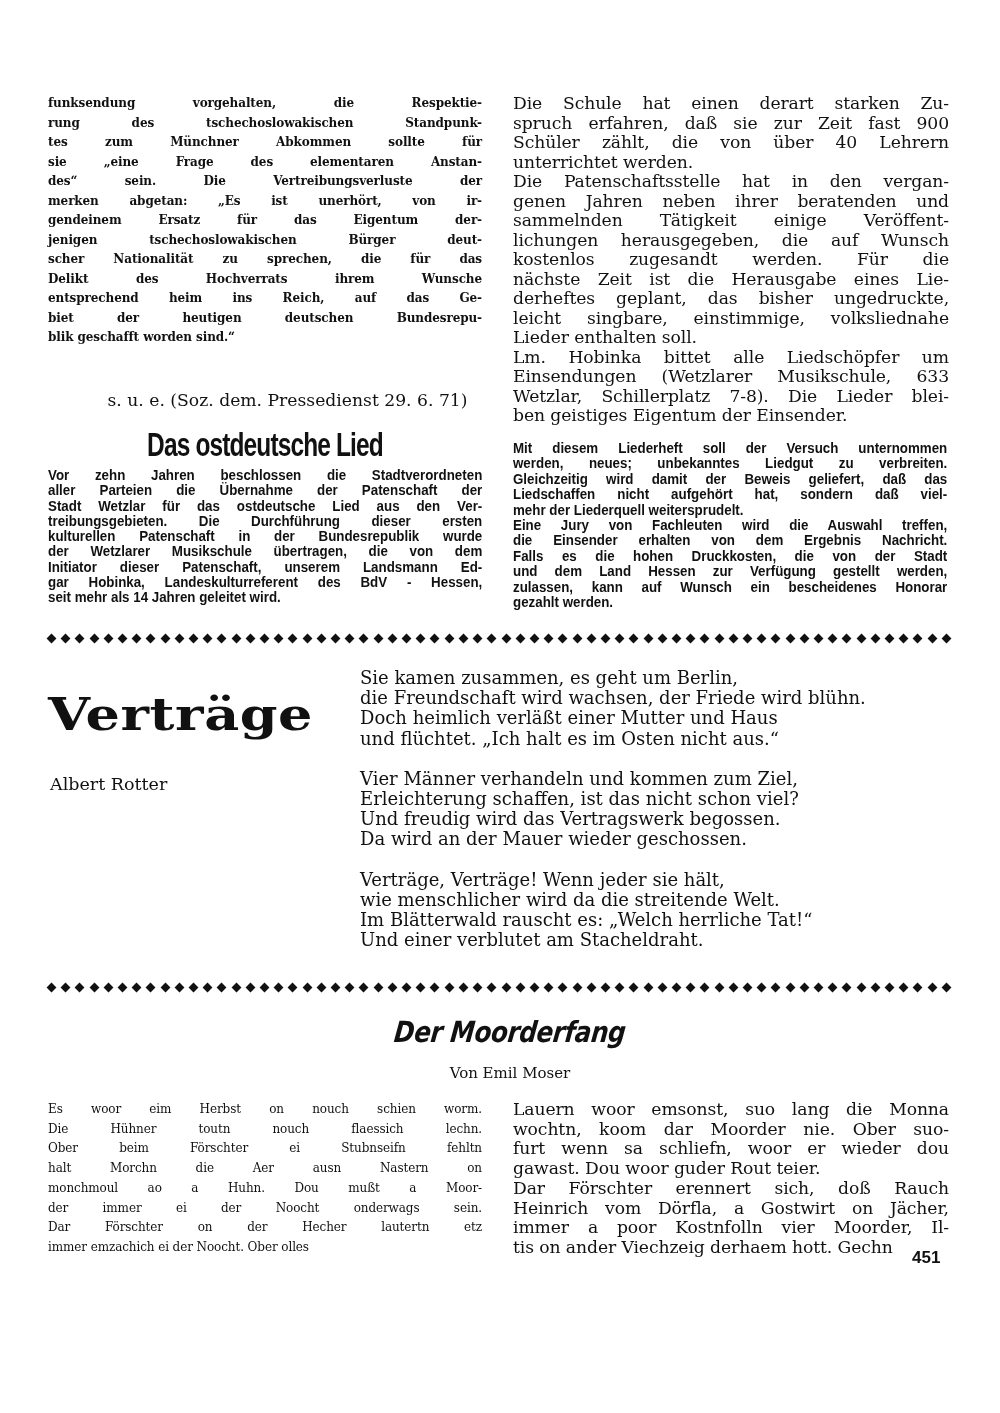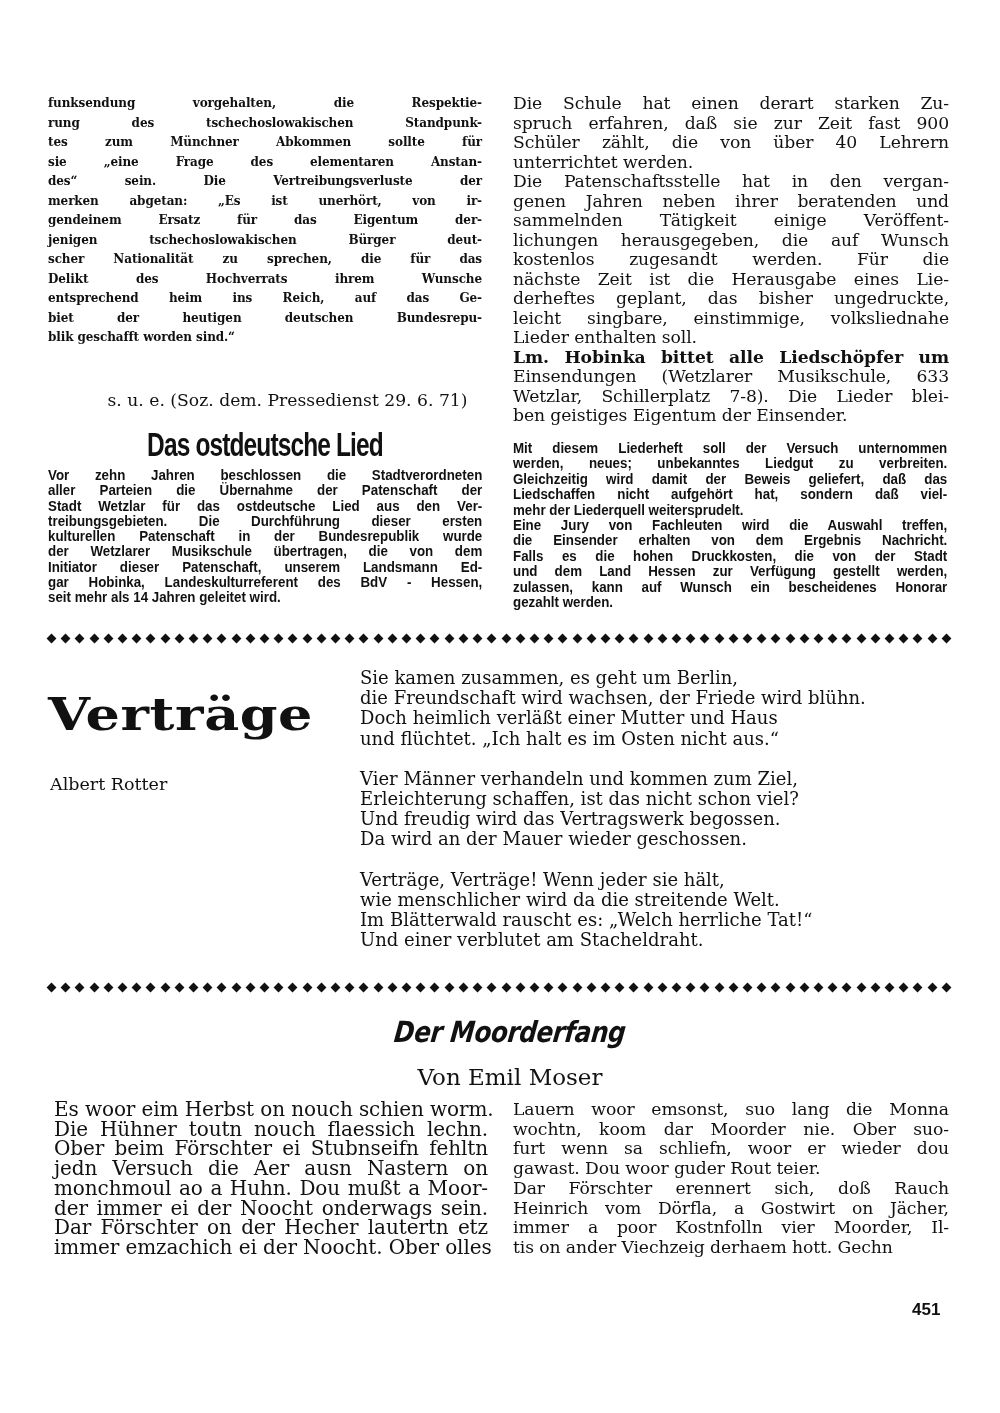--- a/index.html
+++ b/index.html
@@ -39,26 +39,26 @@
   }
   #vertraege-author { left: 50px; top: 774px; font-size: 17.5px; }
   #poem { left: 360px; top: 668px; font-size: 18px; line-height: 20.2px; }
   .stanza { margin-bottom: 20px; }
 
   #moor-title {
     left: 340px; top: 1015px; width: 340px; text-align: center;
     font-family: "DejaVu Sans", sans-serif; font-weight: 700; font-style: italic;
     font-size: 29px; letter-spacing: -0.5px; transform: skewX(-6deg) scaleX(0.85);
   }
-  #moor-author { left: 340px; top: 1064px; width: 340px; text-align: center; font-size: 23px; }
-
-  #bl { left: 48px; top: 1100px; width: 434px; font-size: 20px; line-height: 19.7px; letter-spacing: -0.1px; margin-left: 6px; }
+  #moor-author { left: 340px; top: 1064px; width: 340px; text-align: center; font-size: 15px; }
+
+  #bl { left: 48px; top: 1100px; width: 434px; font-size: 12px; line-height: 19.7px; letter-spacing: -0.1px; }
   #br { left: 513px; top: 1100px; width: 436px; font-size: 17.2px; line-height: 19.7px; letter-spacing: -0.1px; }
 
-  #page-number { left: 912px; top: 1300px; font-family: "Liberation Sans", sans-serif; font-weight: 700; font-size: 17px; }
+  #page-number { left: 912px; top: 1248px; font-family: "Liberation Sans", sans-serif; font-weight: 700; font-size: 17px; }
 </style>
 </head>
 <body>
 
 <div id="tl" class="col">
     <span class="just">funksendung vorgehalten, die Respektie-</span>
     <span class="just">rung des tschechoslowakischen Standpunk-</span>
     <span class="just">tes zum Münchner Abkommen sollte für</span>
     <span class="just">sie „eine Frage des elementaren Anstan-</span>
     <span class="just">des“ sein. Die Vertreibungsverluste der</span>
@@ -93,21 +93,21 @@
     <span class="just-last"><span>unterrichtet werden.</span></span>
     <span class="just"><span>Die Patenschaftsstelle hat in den vergan-</span></span>
     <span class="just"><span>genen Jahren neben ihrer beratenden und</span></span>
     <span class="just"><span>sammelnden Tätigkeit einige Veröffent-</span></span>
     <span class="just"><span>lichungen herausgegeben, die auf Wunsch</span></span>
     <span class="just"><span>kostenlos zugesandt werden. Für die</span></span>
     <span class="just"><span>nächste Zeit ist die Herausgabe eines Lie-</span></span>
     <span class="just"><span>derheftes geplant, das bisher ungedruckte,</span></span>
     <span class="just"><span>leicht singbare, einstimmige, volksliednahe</span></span>
     <span class="just-last"><span>Lieder enthalten soll.</span></span>
-    <span class="just"><span class="bold" style="font-weight: 700;">Lm. Hobinka bittet alle Liedschöpfer um</span></span>
+    <span class="just"><span class="bold" style="font-weight: 400;">Lm. Hobinka bittet alle Liedschöpfer um</span></span>
     <span class="just"><span class="bold" style="font-weight: 400;">Einsendungen</span><span> (Wetzlarer Musikschule, 633</span></span>
     <span class="just"><span>Wetzlar, Schillerplatz 7-8). Die Lieder blei-</span></span>
     <span class="just-last"><span>ben geistiges Eigentum der Einsender.</span></span>
   </div>
 <div id="tr-small" class="col">
     <span class="just">Mit diesem Liederheft soll der Versuch unternommen</span>
     <span class="just">werden, neues; unbekanntes Liedgut zu verbreiten.</span>
     <span class="just">Gleichzeitig wird damit der Beweis geliefert, daß das</span>
     <span class="just">Liedschaffen nicht aufgehört hat, sondern daß viel-</span>
     <span class="just-last">mehr der Liederquell weitersprudelt.</span>
@@ -275,21 +275,21 @@
     <span class="diamond"></span>
     <span class="diamond"></span>
   </div>
 
 <div id="moor-title" class="abs">Der Moorderfang</div>
 <div id="moor-author" class="abs">Von Emil Moser</div>
 <div id="bl" class="col">
     <span class="just">Es woor eim Herbst on nouch schien worm.</span>
     <span class="just">Die Hühner toutn nouch flaessich lechn.</span>
     <span class="just">Ober beim Förschter ei Stubnseifn fehltn</span>
-    <span class="just">jedn Versuch die Aer ausn Nastern on</span>
+    <span class="just">halt Morchn die Aer ausn Nastern on</span>
     <span class="just">monchmoul ao a Huhn. Dou mußt a Moor-</span>
     <span class="just">der immer ei der Noocht onderwags sein.</span>
     <span class="just">Dar Förschter on der Hecher lautertn etz</span>
     <span class="just-last">immer emzachich ei der Noocht. Ober olles</span>
   </div>
 <div id="br" class="col">
     <span class="just"><span>Lauern woor emsonst, suo lang die Monna</span></span>
     <span class="just"><span>wochtn, koom dar Moorder nie. Ober suo-</span></span>
     <span class="just"><span>furt wenn sa schliefn, woor er wieder dou</span></span>
     <span class="just-last"><span>gawast. Dou woor guder Rout teier.</span></span>

